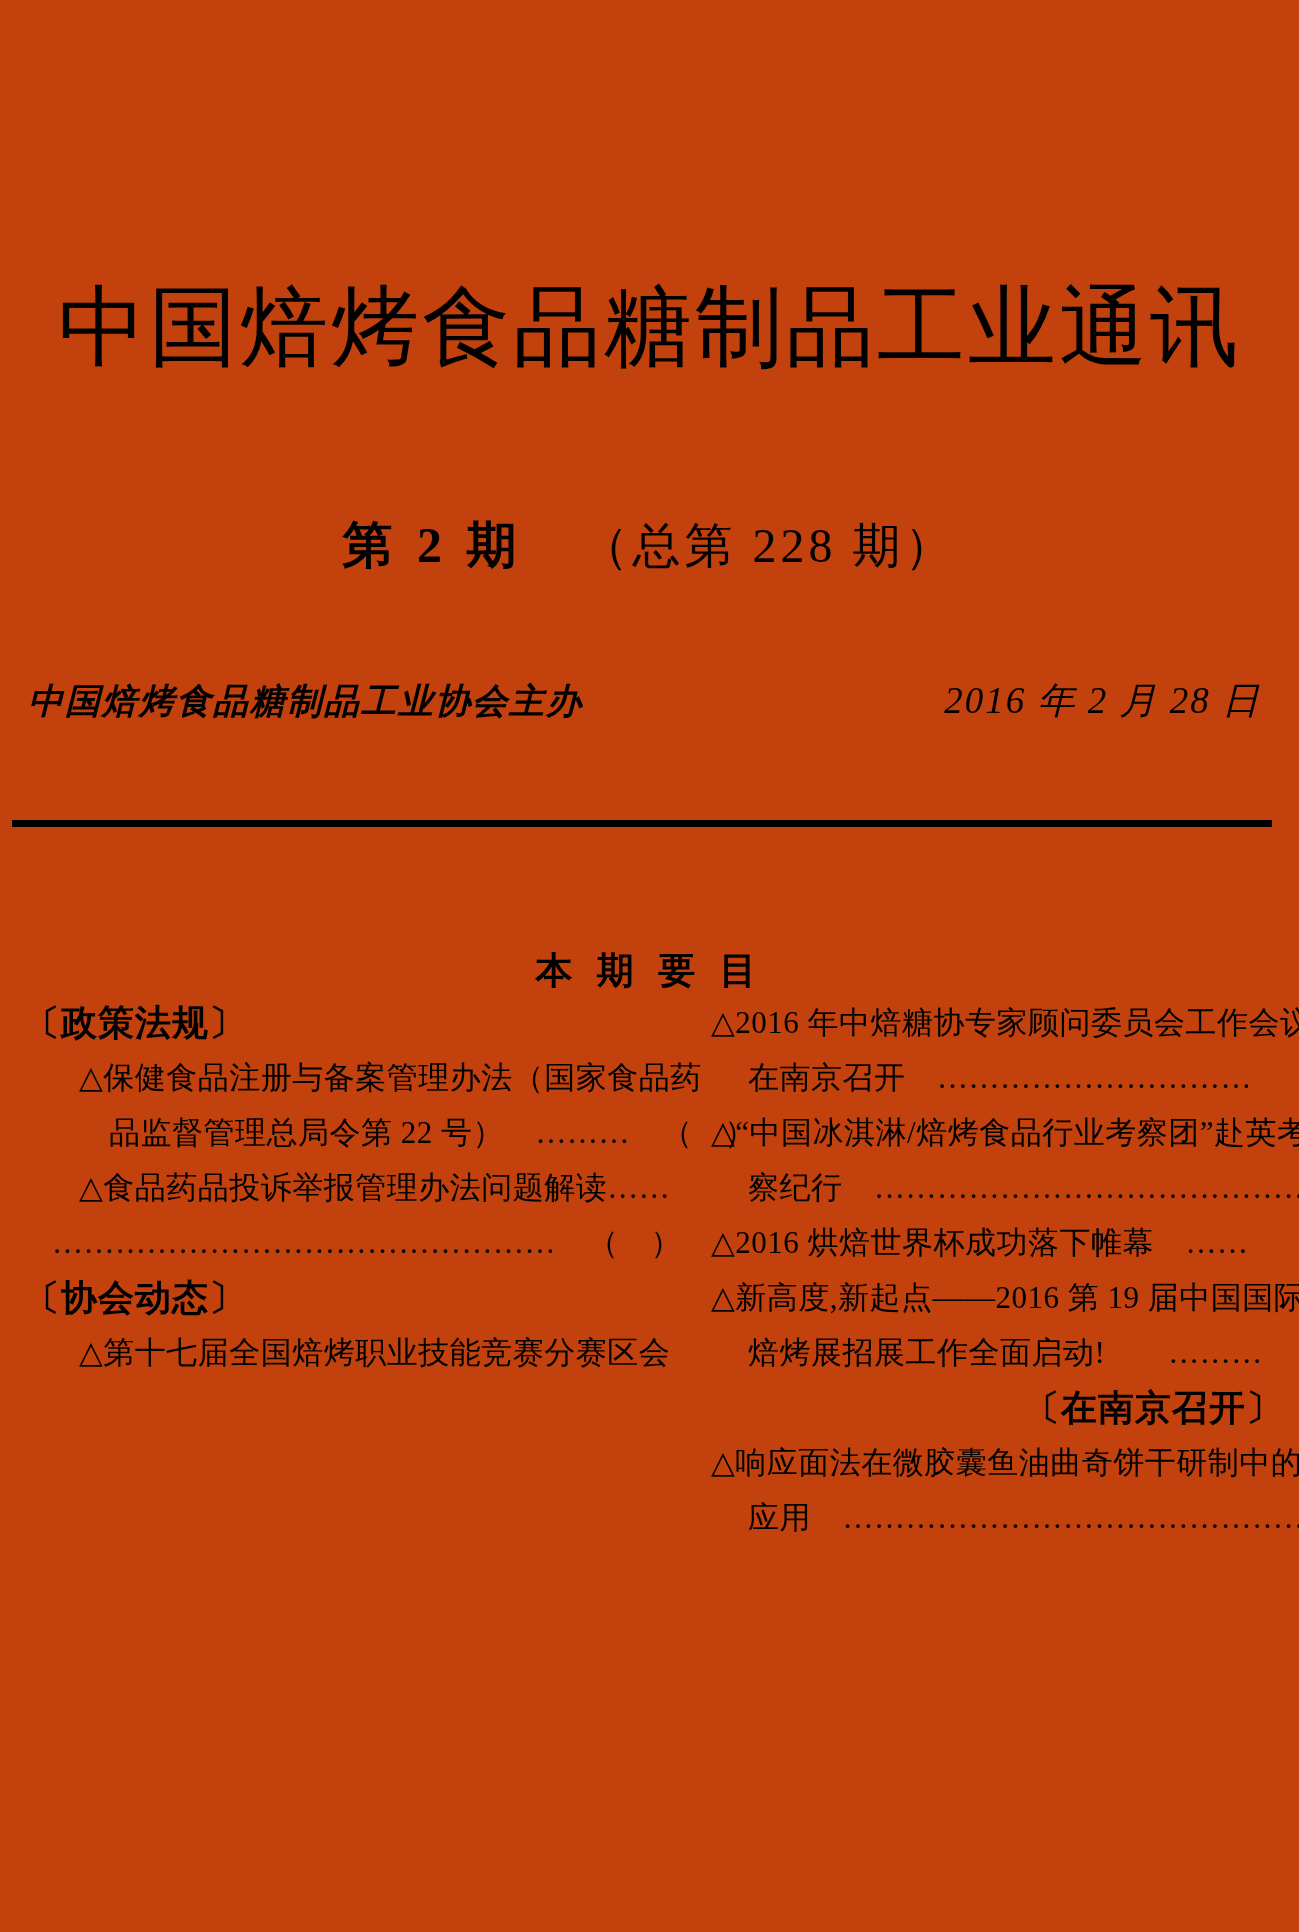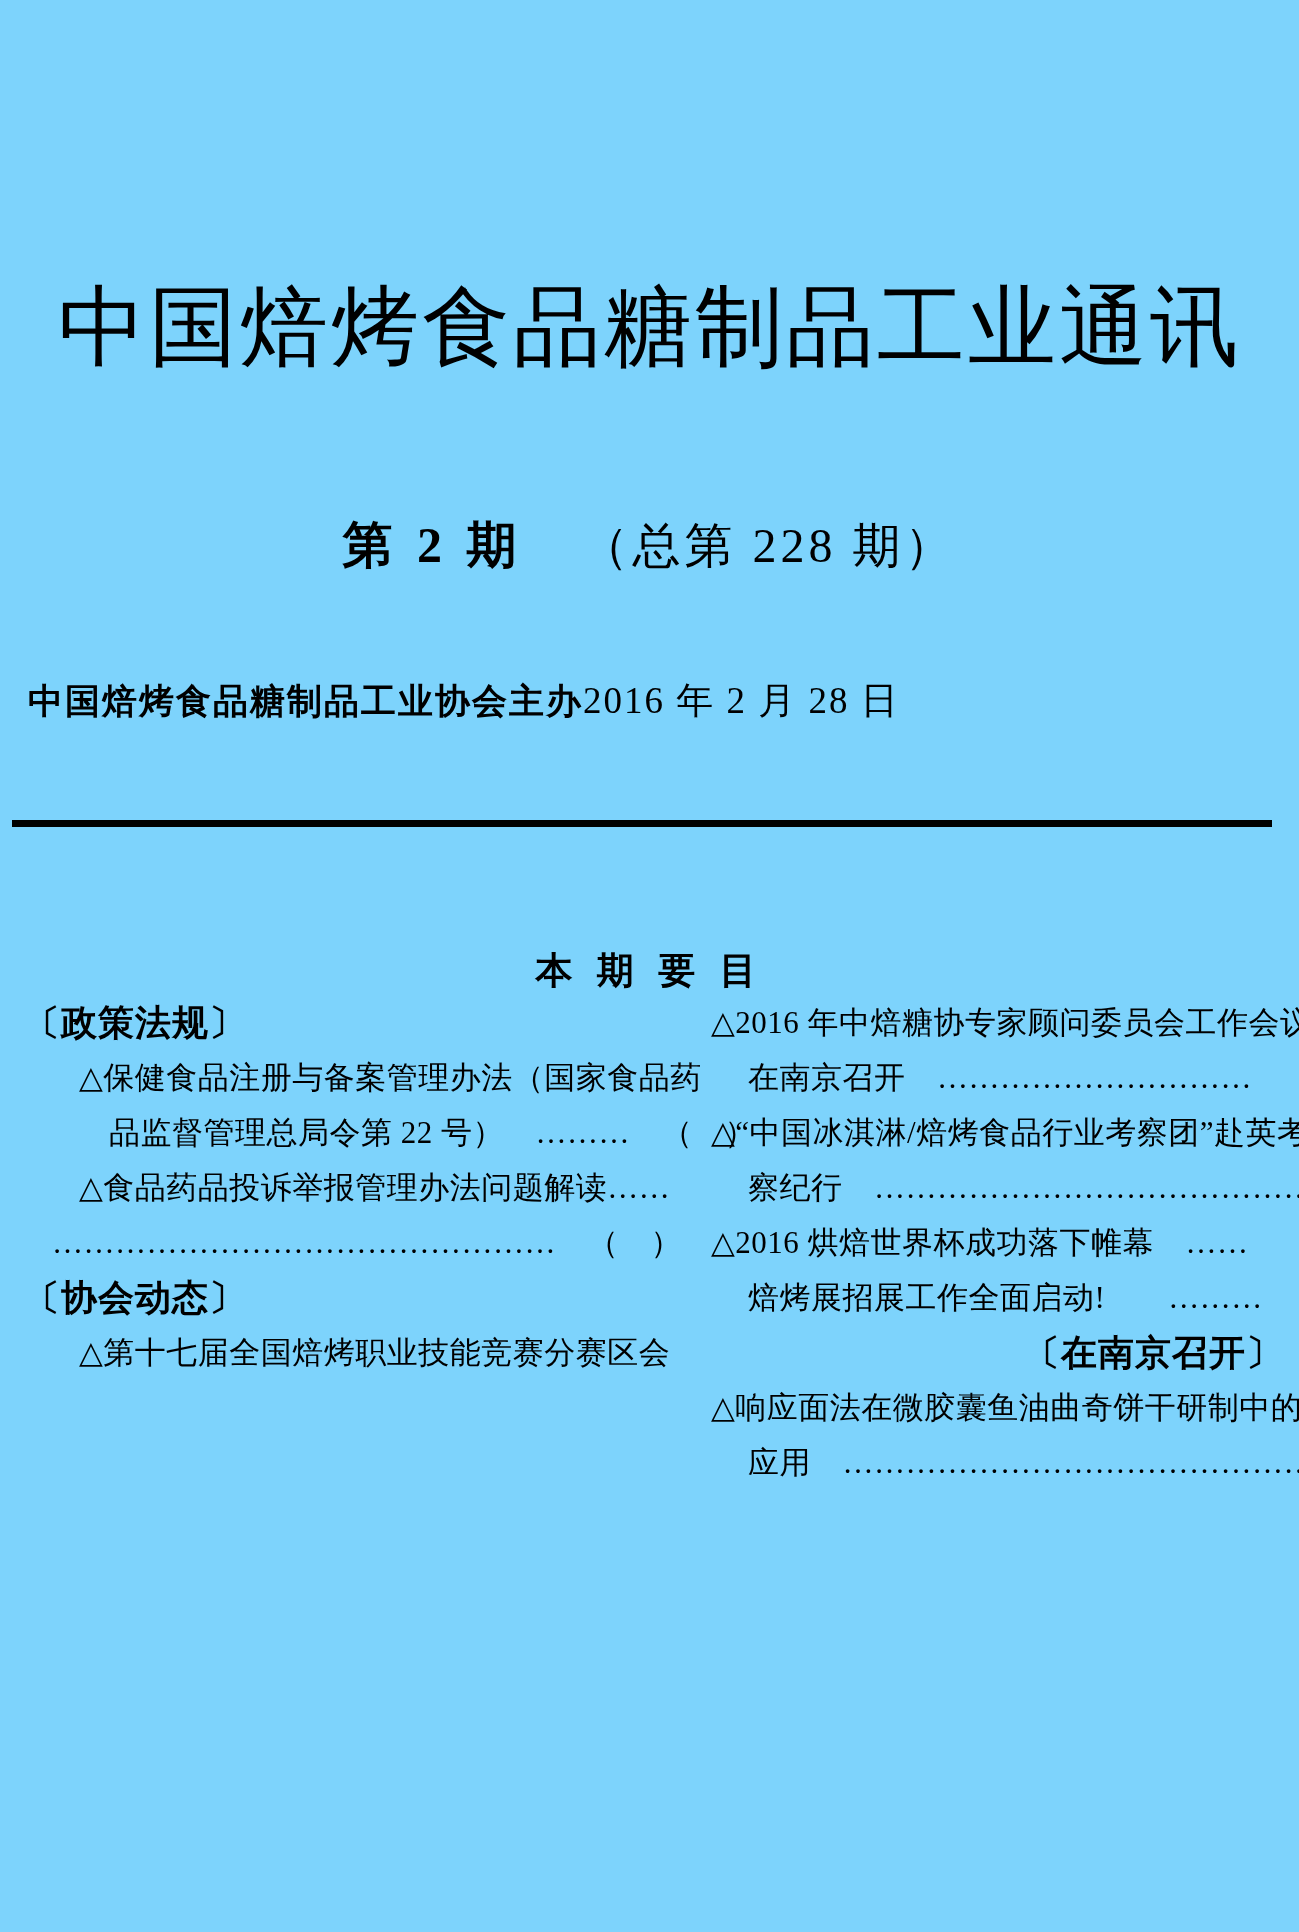--- a/index.html
+++ b/index.html
@@ -1,21 +1,21 @@
 <!DOCTYPE html>
 <html><head>
 <meta charset="utf-8">
 <style>
   * { margin: 0; padding: 0; box-sizing: border-box; }
   html, body { background: #e8e8e8; }
   .page {
     position: relative;
     width: 1299px;
     height: 1932px;
-    background: #7dd3fc;
+    background: #c2410c;
     margin: 0 auto;
     color: #000000;
     font-family: "Liberation Serif", "DejaVu Serif", serif;
     overflow: hidden;
   }
 
   .journal-title {
     position: absolute;
     top: 280px;
     left: 0;
@@ -48,22 +48,23 @@
     margin-left: 58px;
     letter-spacing: 4px;
   }
 
   .publisher-row {
     position: absolute;
     top: 676px;
     left: 28px;
     right: 38px;
     display: flex;
-    justify-content: flex-start;
+    justify-content: space-between;
     align-items: baseline;
+    font-style: italic;
   }
   .publisher {
     font-size: 35px;
     font-weight: 700;
     letter-spacing: 2px;
   }
   .pub-date {
     font-size: 37px;
     font-weight: 400;
     letter-spacing: 2px;
@@ -162,20 +163,21 @@
         <div class="toc-line toc-section">〔协会动态〕</div>
         <div class="toc-line toc-item">△第十七届全国焙烤职业技能竞赛分赛区会</div>
       </div>
     <div class="toc-col toc-col-right">
 
     <div class="toc-line toc-item">△2016 年中焙糖协专家顾问委员会工作会议</div>
         <div class="toc-line toc-cont">在南京召开　…………………………　（　）</div>
         <div class="toc-line toc-item">△“中国冰淇淋/焙烤食品行业考察团”赴英考</div>
         <div class="toc-line toc-cont">察纪行　……………………………………　（　）</div>
         <div class="toc-line toc-item">△2016 烘焙世界杯成功落下帷幕　……　（　）</div>
+        <div class="toc-line toc-item">△新高度,新起点——2016 第 19 届中国国际</div>
         <div class="toc-line toc-cont">焙烤展招展工作全面启动!　　………　（　）</div>
         <div class="toc-line toc-section-indent">〔在南京召开〕</div>
         <div class="toc-line toc-item">△响应面法在微胶囊鱼油曲奇饼干研制中的</div>
         <div class="toc-line toc-cont">应用　…………………………………………　（　）</div>
       </div>
   </div>
 
 </div>
 
 </body></html>

